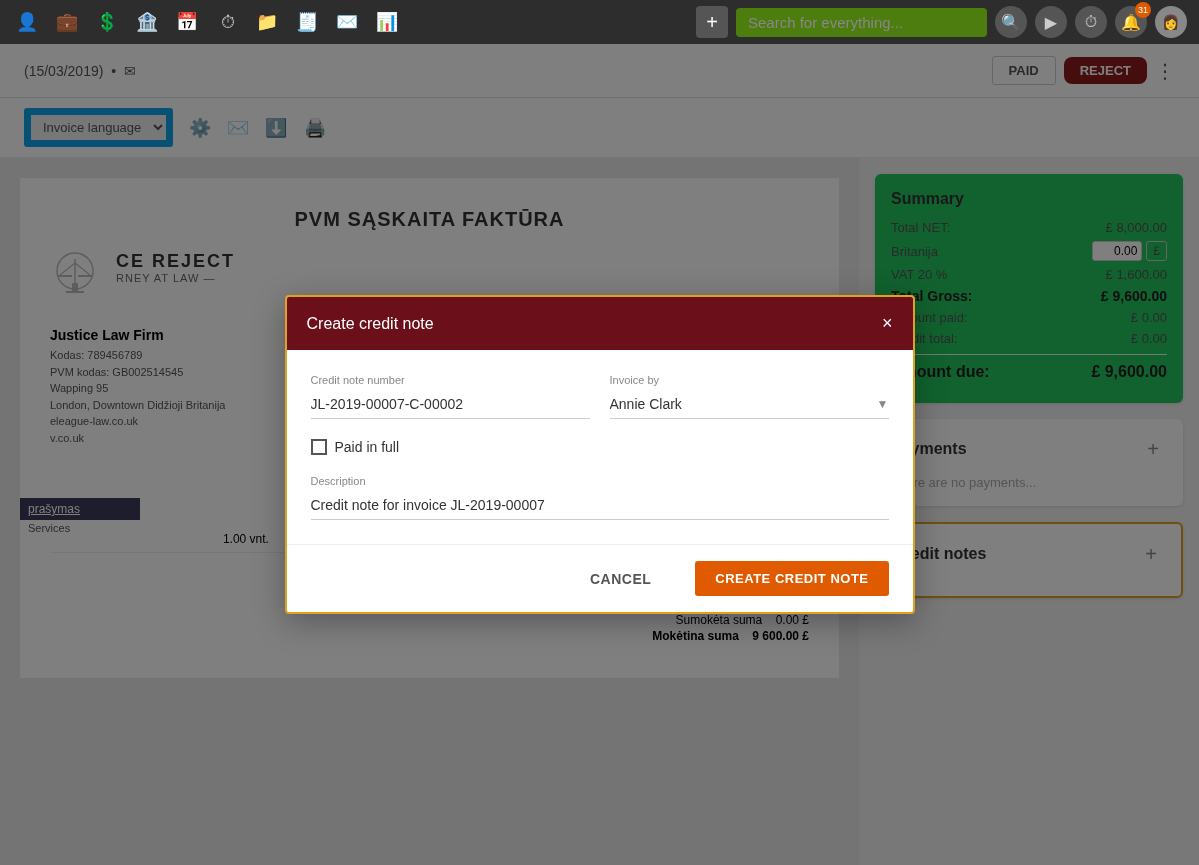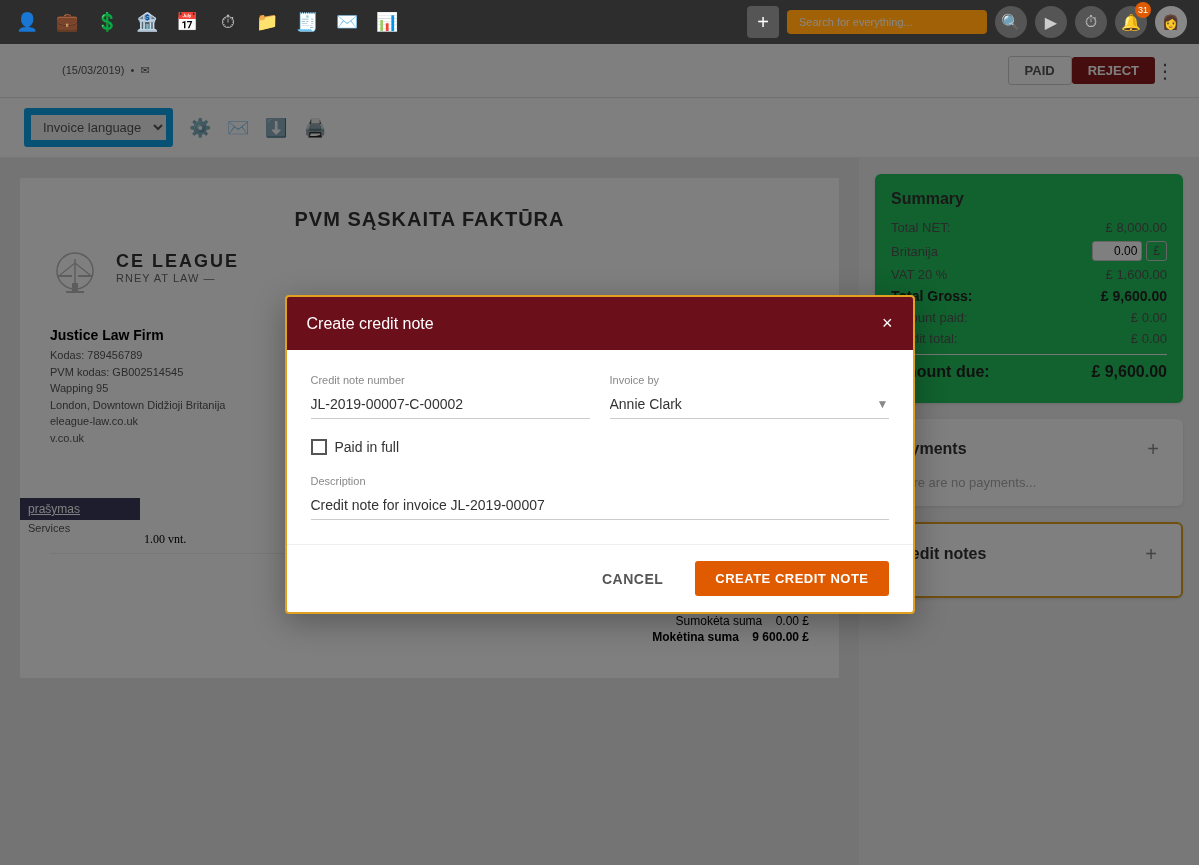--- a/index.html
+++ b/index.html
@@ -15,27 +15,27 @@
       gap: 8px;
     }
     .navbar-icon {
       width: 32px; height: 32px;
       display: flex; align-items: center; justify-content: center;
       color: #ccc; font-size: 18px; cursor: pointer;
       border-radius: 4px;
     }
     .navbar-spacer { flex: 1; }
     .navbar-search {
-      background: #a16207;
+      background: #4d7c0f;
       border: none;
       border-radius: 4px;
       color: #ccc;
       padding: 6px 12px;
-      width: 200px;
-      font-size: 11px;
+      width: 251px;
+      font-size: 15px;
     }
     .navbar-search::placeholder { color: #888; }
     .navbar-btn {
       width: 32px; height: 32px;
       background: #555; border: none;
       border-radius: 50%;
       display: flex; align-items: center; justify-content: center;
       color: #ccc; cursor: pointer; font-size: 16px;
     }
     .navbar-add-btn {
@@ -73,40 +73,40 @@
 
     
     .page-header {
       background: #fff;
       padding: 12px 24px;
       display: flex;
       align-items: center;
       justify-content: space-between;
       border-bottom: 1px solid #e0e0e0;
     }
-    .page-header-left { color: #555; font-size: 11px; margin-left: 38px; }
-    .page-header-right { display: flex; align-items: center; }
+    .page-header-left { color: #555; font-size: 14px; }
+    .page-header-right { display: flex; gap: 8px; align-items: center; }
     .btn-paid {
       background: #fff;
       border: 1px solid #ccc;
       color: #555;
       padding: 6px 16px;
       font-size: 13px;
       font-weight: 600;
       border-radius: 3px;
       cursor: pointer;
     }
     .btn-reject {
       background: #8b1a1a;
       border: none;
       color: #fff;
       padding: 6px 16px;
       font-size: 13px;
       font-weight: 600;
-      border-radius: 3px;
+      border-radius: 8px;
       cursor: pointer;
     }
     .dots-btn {
       background: none; border: none;
       color: #555; font-size: 20px; cursor: pointer;
     }
 
     
     .toolbar {
       background: #fff;
@@ -149,21 +149,21 @@
       text-align: center;
       font-size: 20px;
       font-weight: bold;
       letter-spacing: 1px;
       color: #333;
       margin-bottom: 20px;
     }
     .law-firm-name { font-weight: bold; font-size: 14px; margin-bottom: 4px; }
     .law-firm-details { font-size: 11px; color: #555; line-height: 1.5; }
     .invoice-table { width: 100%; border-collapse: collapse; margin-top: 20px; font-size: 12px; }
-    .invoice-table th, .invoice-table td { padding: 6px 8px; text-align: center; border-bottom: 1px solid #eee; font-family: Liberation Serif, serif; }
+    .invoice-table th, .invoice-table td { padding: 6px 8px; text-align: right; border-bottom: 1px solid #eee; }
     .invoice-totals { text-align: right; margin-top: 12px; font-size: 12px; }
     .invoice-totals div { margin: 2px 0; }
     .invoice-totals .bold { font-weight: bold; }
     .sidebar-item-dark { background: #3a3a5c; color: #fff; padding: 4px 8px; font-size: 12px; text-decoration: underline; }
     .sidebar-item-label { font-size: 11px; padding: 2px 8px; color: #555; }
 
     
     .right-panel {
       width: 340px;
       background: #f0f0f0;
@@ -292,21 +292,21 @@
     .checkbox-label {
       font-size: 14px; color: #333;
     }
     .form-hint {
       font-size: 11px; color: #888; margin-top: 4px;
     }
     .modal-footer {
       padding: 16px 24px;
       display: flex;
       justify-content: flex-end;
-      gap: 16px;
+      gap: 28px;
       border-top: 1px solid #eee;
     }
     .btn-cancel {
       background: none; border: none;
       color: #555; font-size: 14px; font-weight: 600;
       cursor: pointer; padding: 8px 16px;
       letter-spacing: 0.5px;
     }
     .btn-create {
       background: #e05a00;
@@ -385,21 +385,21 @@
             <circle cx="25" cy="20" r="18" fill="none" stroke="#bbb" stroke-width="1.5"></circle>
             <line x1="25" y1="8" x2="25" y2="32" stroke="#bbb" stroke-width="1.5"></line>
             <line x1="10" y1="24" x2="25" y2="12" stroke="#bbb" stroke-width="1.2"></line>
             <line x1="40" y1="24" x2="25" y2="12" stroke="#bbb" stroke-width="1.2"></line>
             <rect x="8" y="24" width="14" height="2" fill="#bbb"></rect>
             <rect x="28" y="24" width="14" height="2" fill="#bbb"></rect>
             <rect x="22" y="32" width="6" height="8" fill="#bbb"></rect>
             <rect x="16" y="40" width="18" height="2" fill="#bbb"></rect>
           </svg>
           <div>
-            <div class="law-league">CE LEAGUE</div>
+            <div class="law-league">CE REJECT</div>
             <div class="law-sub">RNEY AT LAW —</div>
           </div>
         </div>
         <div class="law-firm-name">Justice Law Firm</div>
         <div class="law-firm-details">
           <div>Kodas: 789456789</div>
           <div>PVM kodas: GB002514545</div>
           <div>Wapping 95</div>
           <div>London, Downtown Didžioji Britanija</div>
           <div>eleague-law.co.uk</div>

